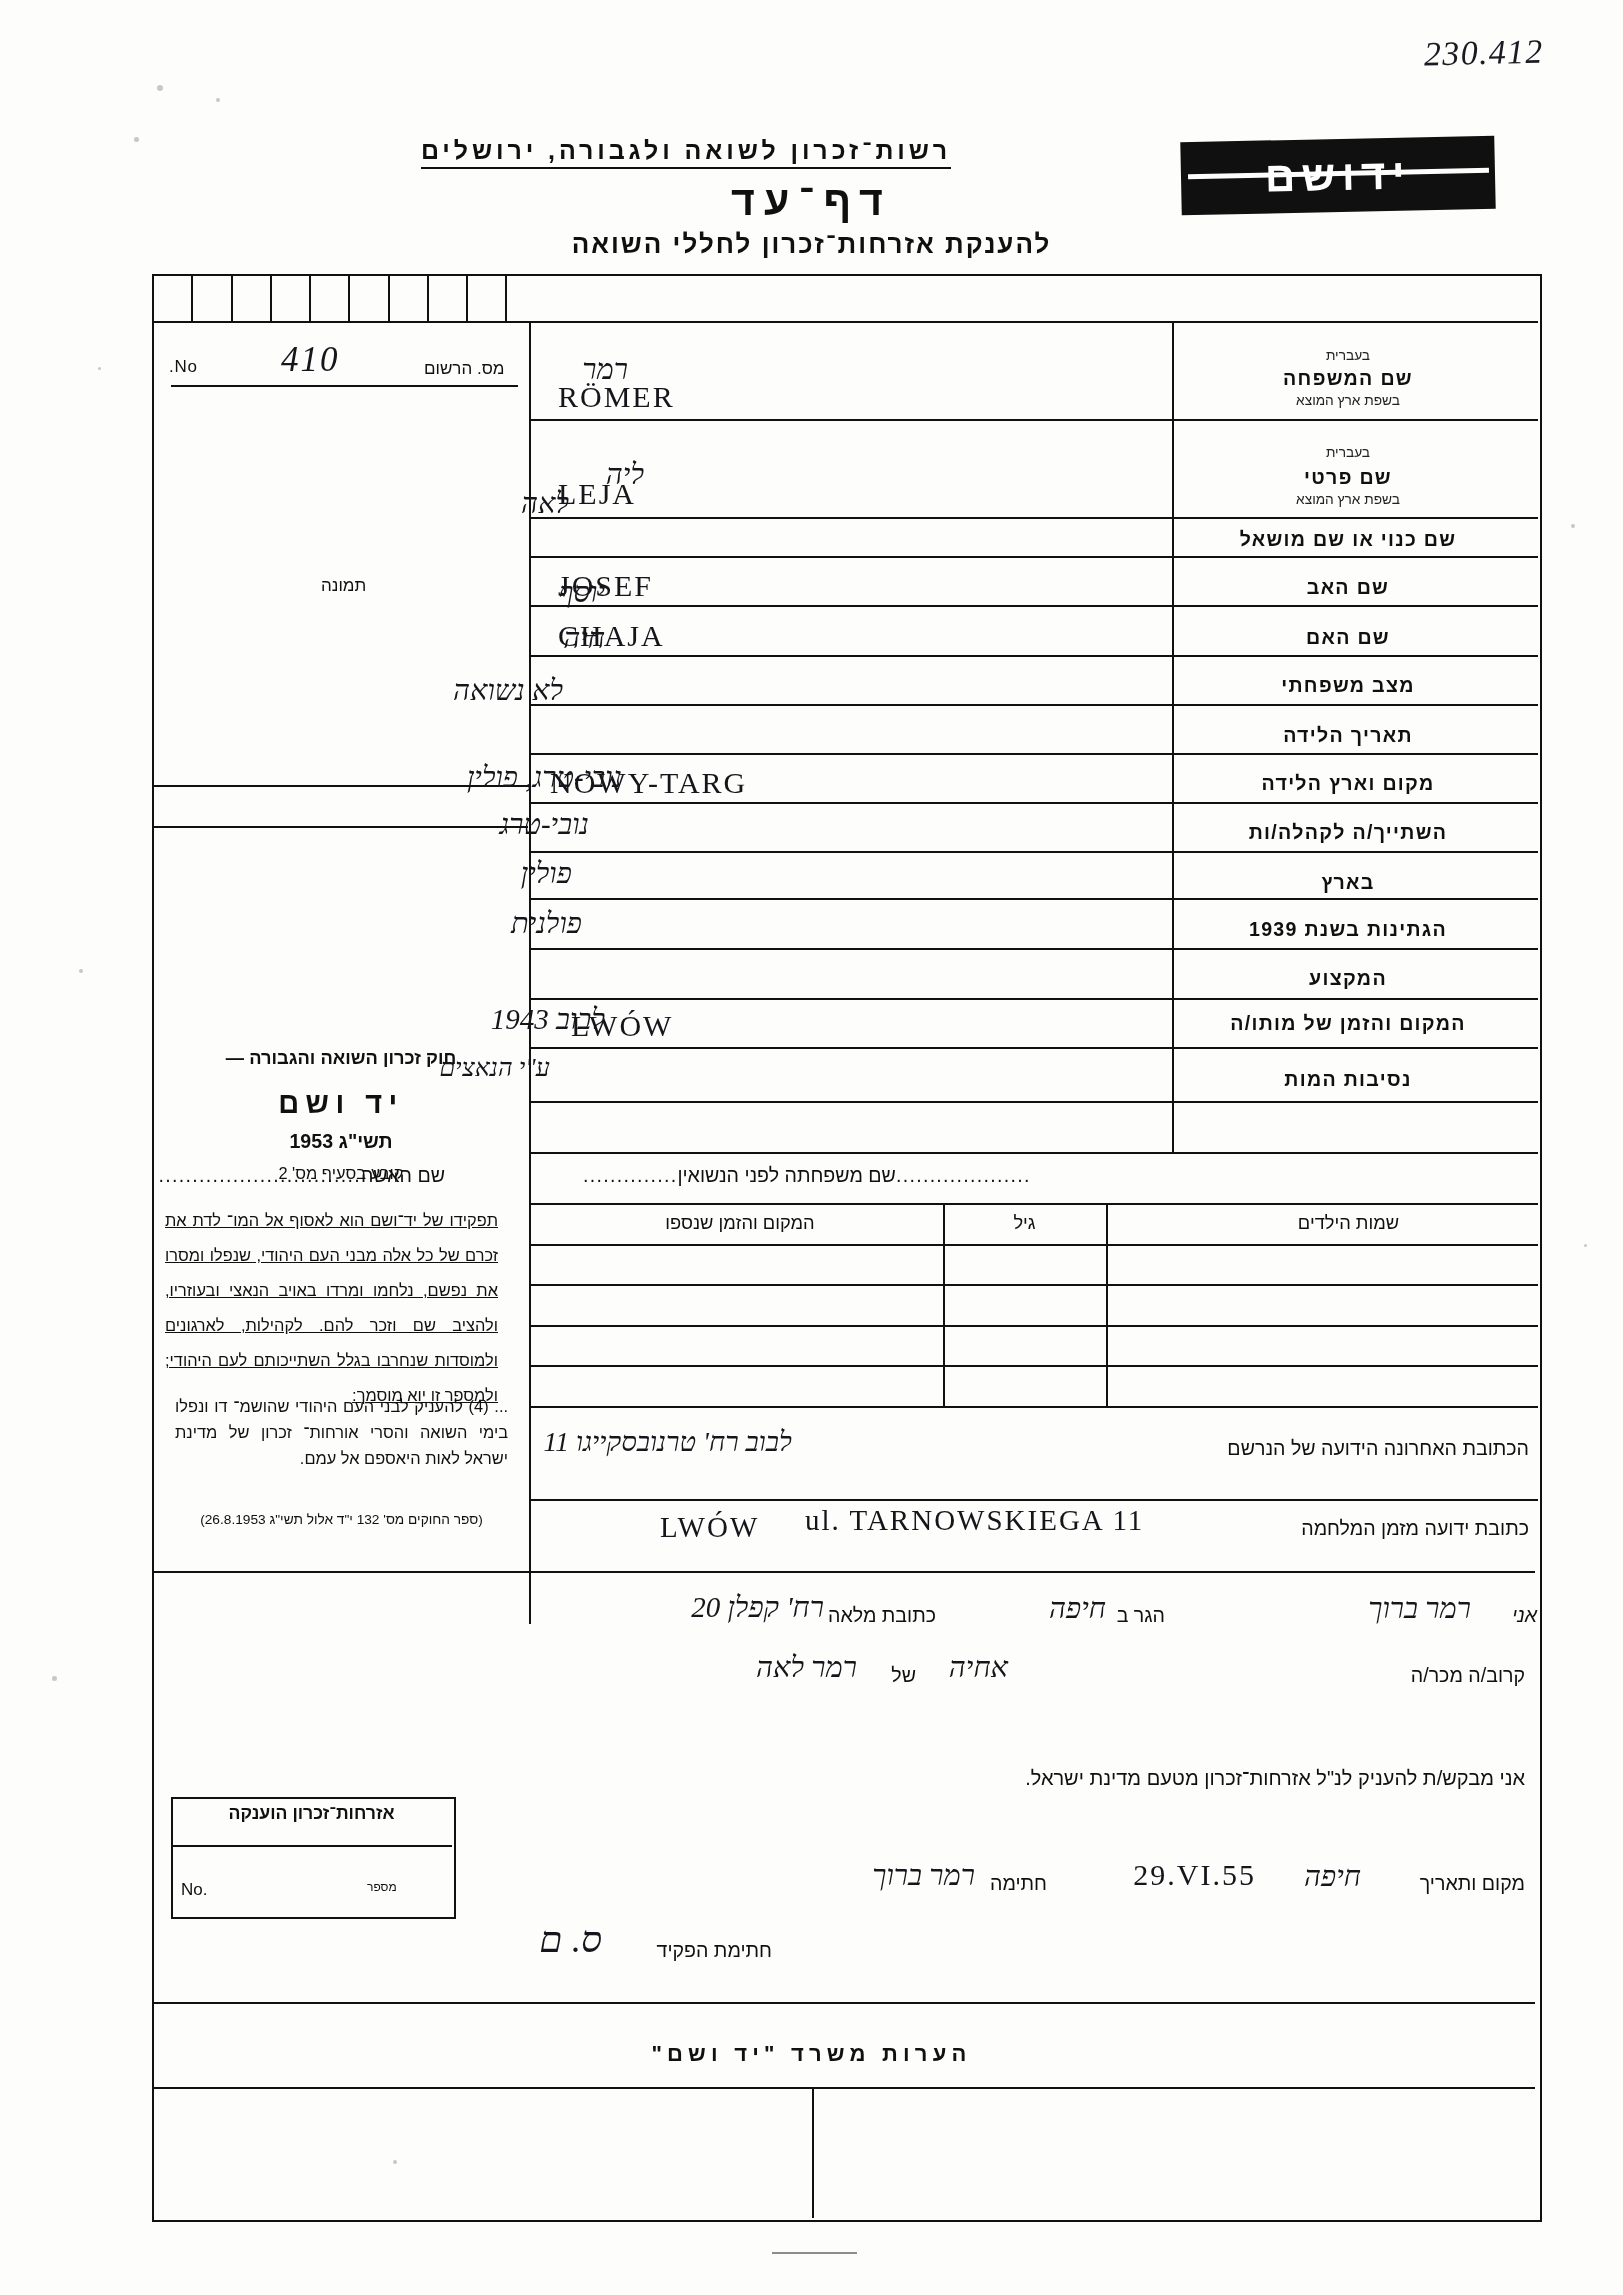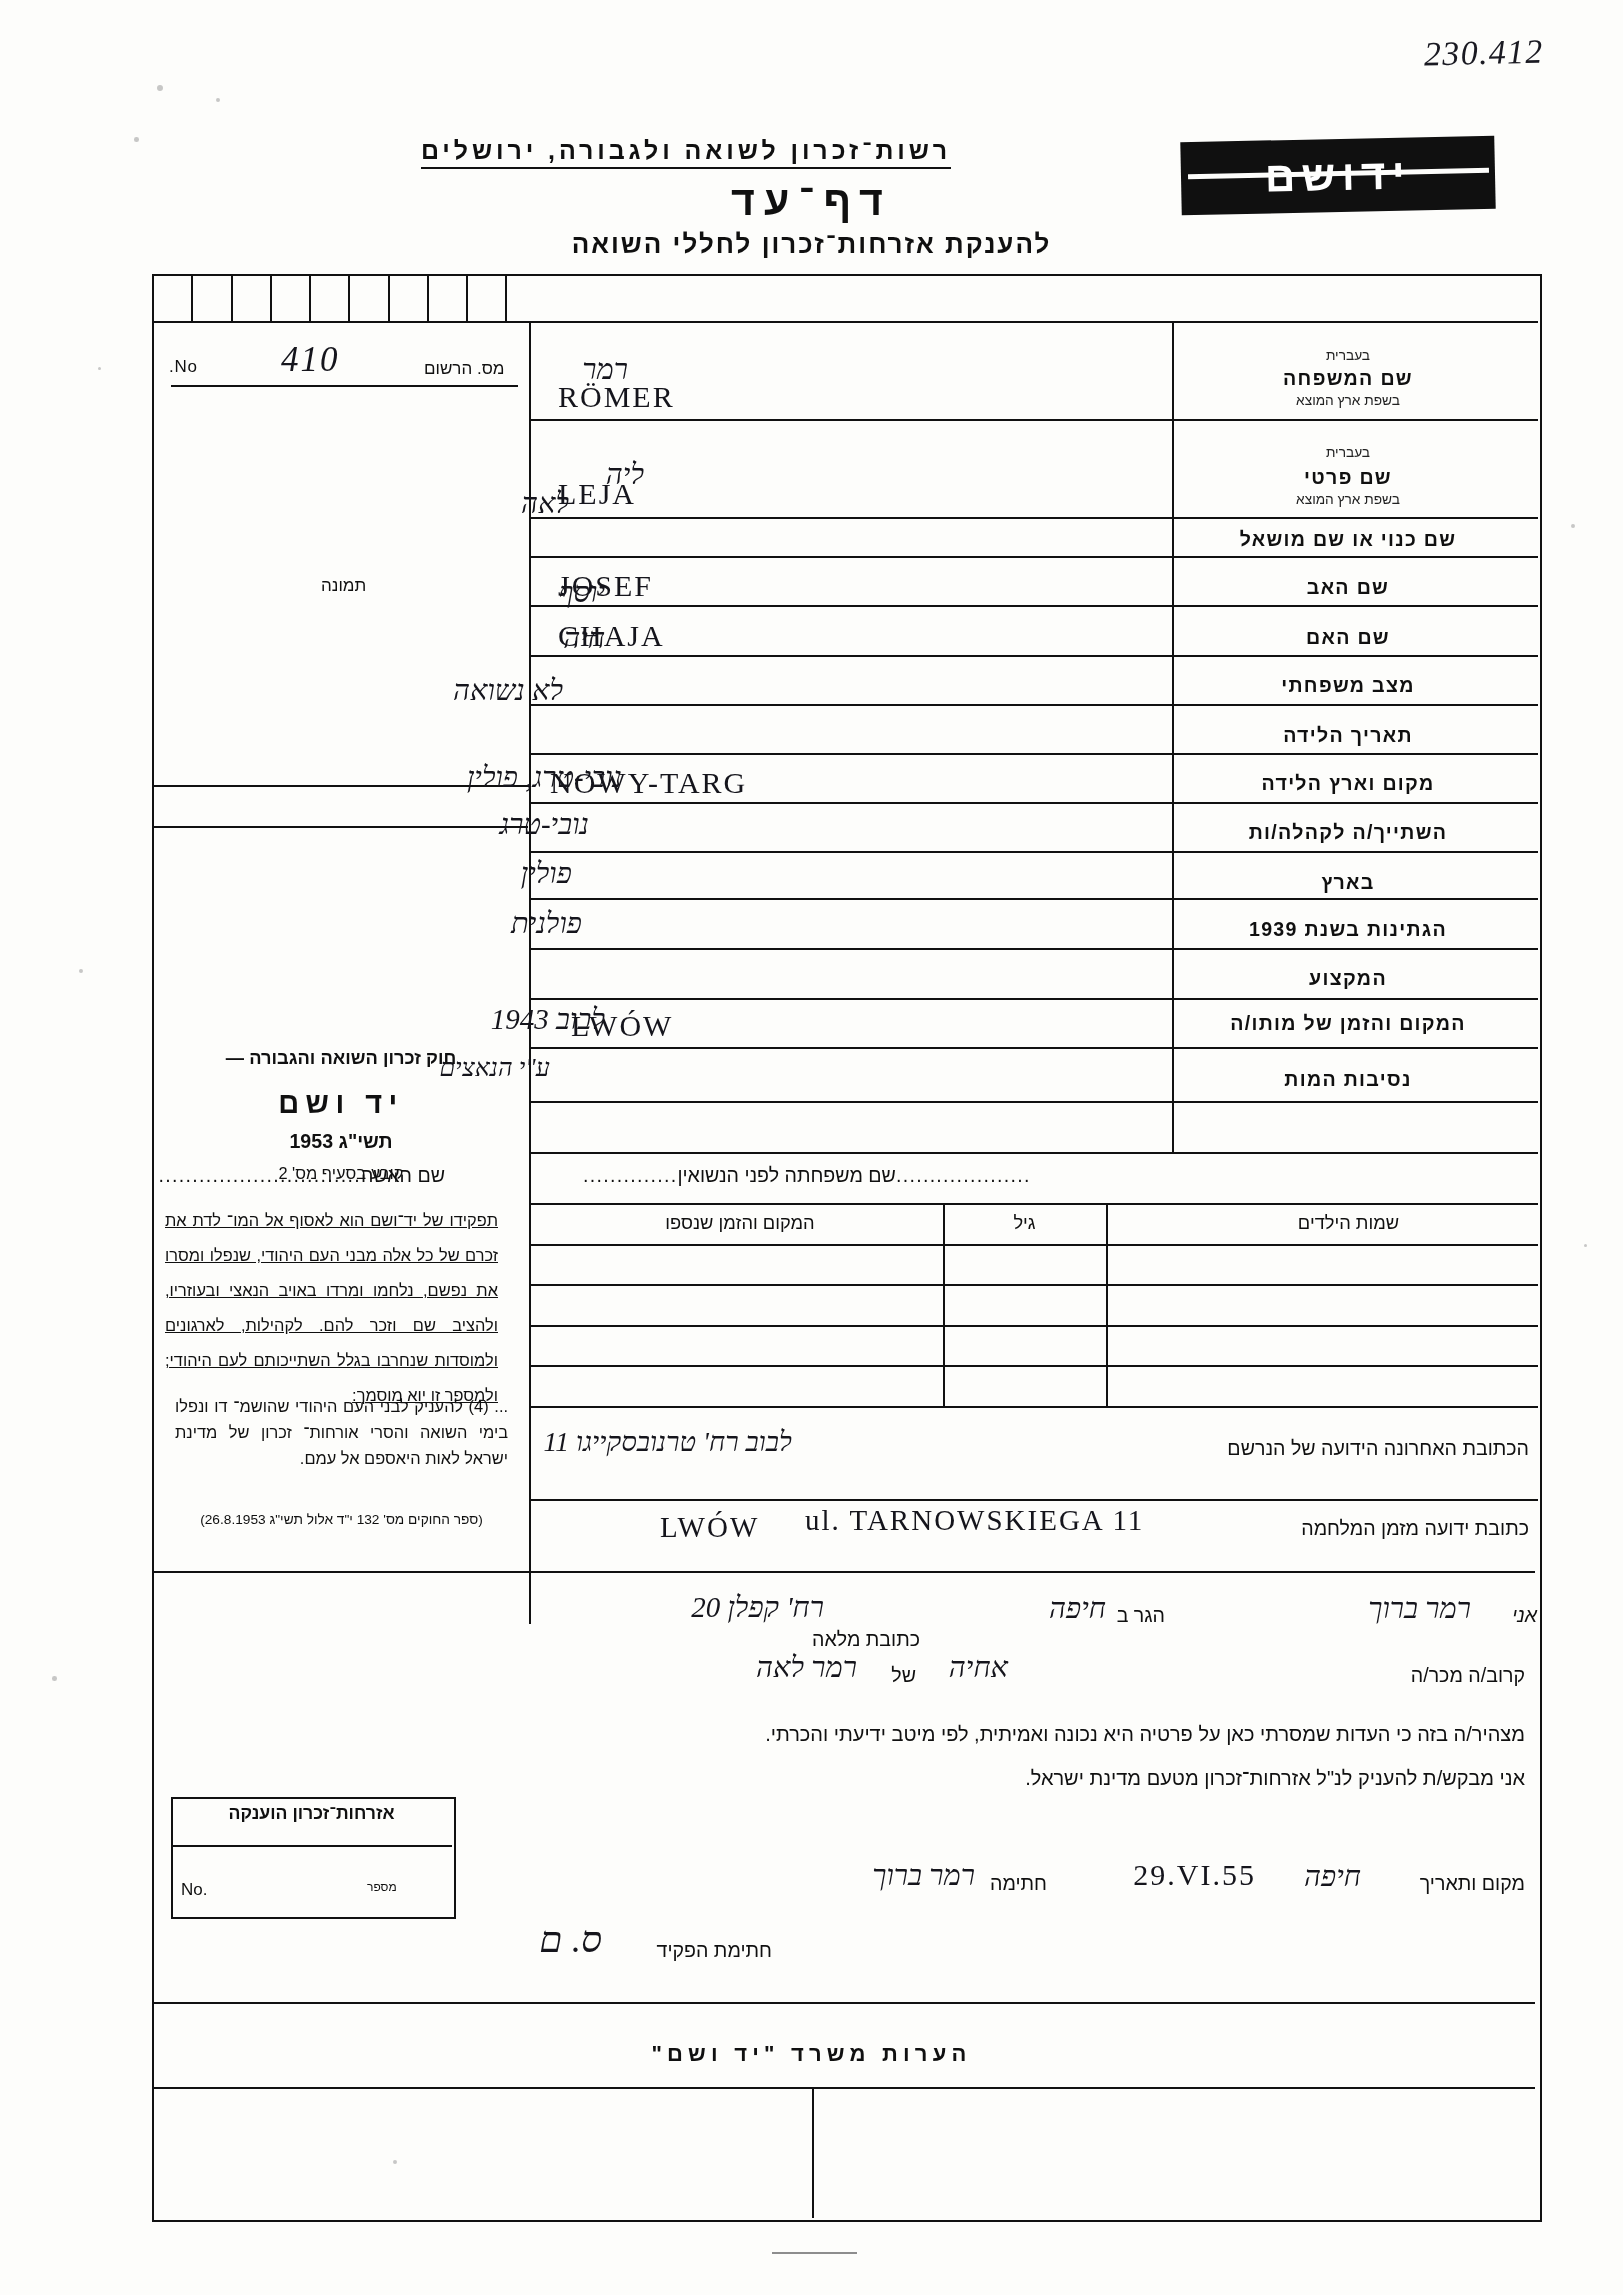--- a/index.html
+++ b/index.html
@@ -376,29 +376,28 @@
   <div class="abs law-body print">תפקידו של יד־ושם הוא לאסוף אל המו־ לדת את זכרם של כל אלה מבני העם היהודי, שנפלו ומסרו את נפשם, נלחמו ומרדו באויב הנאצי ובעוזריו, ולהציב שם וזכר להם. לקהילות, לארגונים ולמוסדות שנחרבו בגלל השתייכותם לעם היהודי; ולמספר זו יוא מוסמך:</div>
   <div class="abs law-body2 print">... (4) להעניק לבני העם היהודי שהושמ־ דו ונפלו בימי השואה והסרי אורחות־ זכרון של מדינת ישראל לאות היאספם אל עמם.</div>
   <div class="abs law-src print">(ספר החוקים מס' 132 י"ד אלול תשי"ג 26.8.1953)</div>
 
   <div class="abs decl print" style="top:1604px;right:86px;font-style:italic;">
     <span>אני</span>
   </div>
   <div class="abs hw hw-heb" style="top:1592px;right:152px;font-size:29px;">רמר ברוך</div>
   <div class="abs decl print" style="top:1604px;right:458px;">הגר ב</div>
   <div class="abs hw hw-heb" style="top:1592px;right:517px;font-size:29px;">חיפה</div>
-  <div class="abs decl print" style="top:1604px;right:703px;margin-top:24px;">כתובת מלאה</div>
+  <div class="abs decl print" style="top:1604px;right:687px;">כתובת מלאה</div>
   <div class="abs hw hw-heb" style="top:1591px;right:799px;font-size:29px;">רח' קפלן 20</div>
 
   <div class="abs decl print" style="top:1664px;right:98px;">קרוב/ה מכר/ה</div>
   <div class="abs hw hw-heb" style="top:1651px;right:615px;font-size:29px;">אחיה</div>
   <div class="abs decl print" style="top:1664px;right:707px;">של</div>
   <div class="abs hw hw-heb" style="top:1651px;right:766px;font-size:29px;">רמר לאה</div>
 
-  <div class="abs decl print" style="top:1723px;right:98px;font-size:20px;">מצהיר/ה בזה כי העדות שמסרתי כאן על פרטיה היא נכונה ואמיתית, לפי מיטב ידיעתי והכרתי.</div>
   <div class="abs decl print" style="top:1767px;right:98px;font-size:20px;">אני מבקש/ת להעניק לנ"ל אזרחות־זכרון מטעם מדינת ישראל.</div>
 
   <div class="abs decl print" style="top:1872px;right:98px;">מקום ותאריך</div>
   <div class="abs hw hw-heb" style="top:1860px;right:262px;font-size:29px;">חיפה</div>
   <div class="abs hw hw-lat" style="top:1858px;right:367px;font-size:30px;">29.VI.55</div>
   <div class="abs decl print" style="top:1872px;right:576px;">חתימה</div>
   <div class="abs hw hw-heb" style="top:1859px;right:648px;font-size:29px;">רמר ברוך</div>
 
   <div class="abs decl print" style="top:1939px;right:851px;">חתימת הפקיד</div>
   <div class="abs hw" style="top:1918px;right:1021px;font-size:37px;">ס. ם</div>

